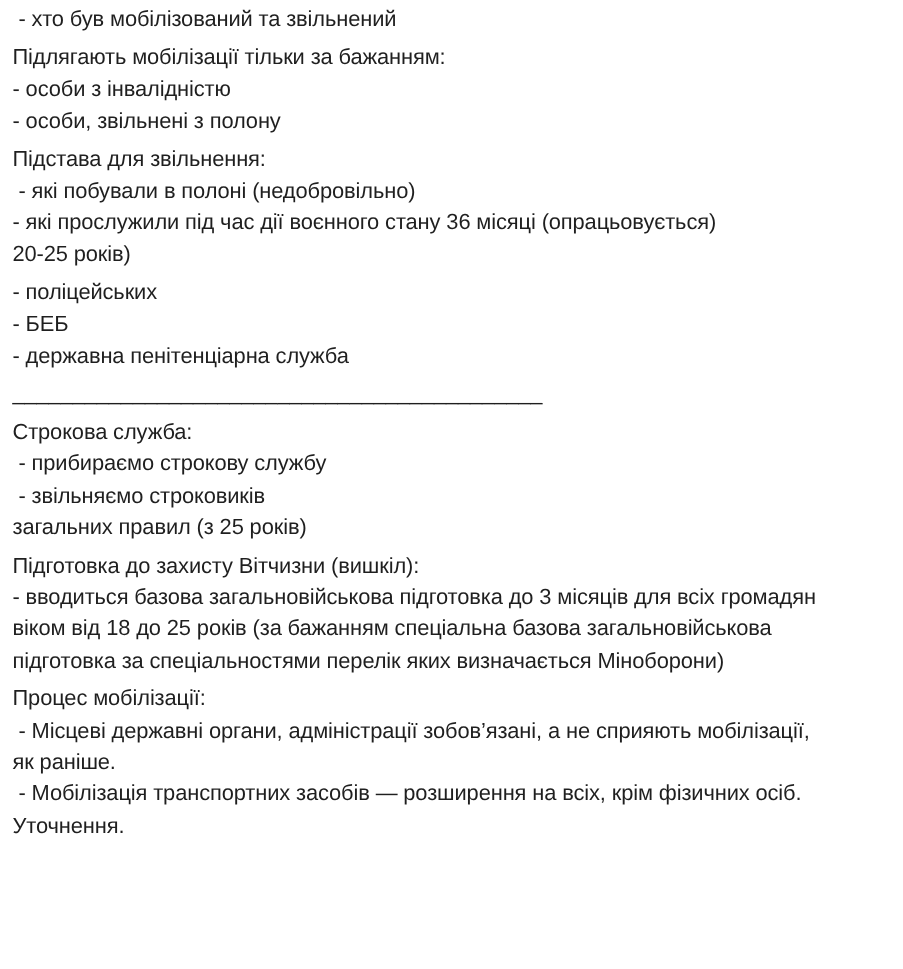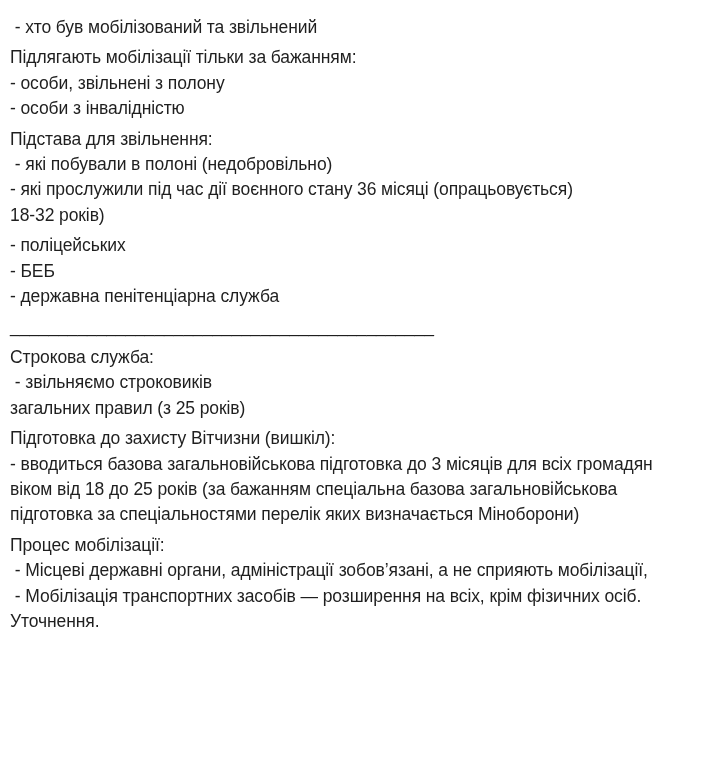--- a/index.html
+++ b/index.html
@@ -9,21 +9,21 @@
   body {
     width: 722px;
     height: 775px;
     background: #ffffff;
     overflow: hidden;
   }
   .doc {
     box-sizing: border-box;
     width: 722px;
     height: 549px;
-    padding: 15px 8px 0 10px;
+    padding: 3px 8px 0 10px;
     font-family: "Liberation Sans", sans-serif;
     font-size: 17.5px;
     line-height: 25.4px;
     color: #1f1f1f;
     letter-spacing: -0.1px;
   }
   .para {
     margin: 0;
   }
   .para + .para {
@@ -38,54 +38,56 @@
 <body>
 
 <div class="doc">
 
   <div class="para">
     <span class="line"> - хто був мобілізований та звільнений</span>
   </div>
 
   <div class="para">
     <span class="line">Підлягають мобілізації тільки за бажанням:</span>
+    <span class="line">- особи з інвалідністю</span>
     <span class="line">- особи, звільнені з полону</span>
-    <span class="line">- особи з інвалідністю</span>
   </div>
 
   <div class="para">
     <span class="line">Підстава для звільнення:</span>
     <span class="line"> - які побували в полоні (недобровільно)</span>
     <span class="line">- які прослужили під час дії воєнного стану 36 місяці (опрацьовується)</span>
-    <span class="line">18-32 років)</span>
+    <span class="line">20-25 років)</span>
   </div>
 
   <div class="para">
     <span class="line">- поліцейських</span>
     <span class="line">- БЕБ</span>
     <span class="line">- державна пенітенціарна служба</span>
   </div>
 
   <div class="para">
     <span class="line">____________________________________________</span>
   </div>
 
   <div class="para">
     <span class="line">Строкова служба:</span>
+    <span class="line"> - прибираємо строкову службу</span>
     <span class="line"> - звільняємо строковиків</span>
     <span class="line">загальних правил (з 25 років)</span>
   </div>
 
   <div class="para">
     <span class="line">Підготовка до захисту Вітчизни (вишкіл):</span>
     <span class="line">- вводиться базова загальновійськова підготовка до 3 місяців для всіх громадян</span>
     <span class="line">віком від 18 до 25 років (за бажанням спеціальна базова загальновійськова</span>
     <span class="line">підготовка за спеціальностями перелік яких визначається Міноборони)</span>
   </div>
 
   <div class="para">
     <span class="line">Процес мобілізації:</span>
     <span class="line"> - Місцеві державні органи, адміністрації зобов’язані, а не сприяють мобілізації,</span>
+    <span class="line">як раніше.</span>
     <span class="line"> - Мобілізація транспортних засобів — розширення на всіх, крім фізичних осіб.</span>
     <span class="line">Уточнення.</span>
   </div>
 
 </div>
 
 </body></html>

